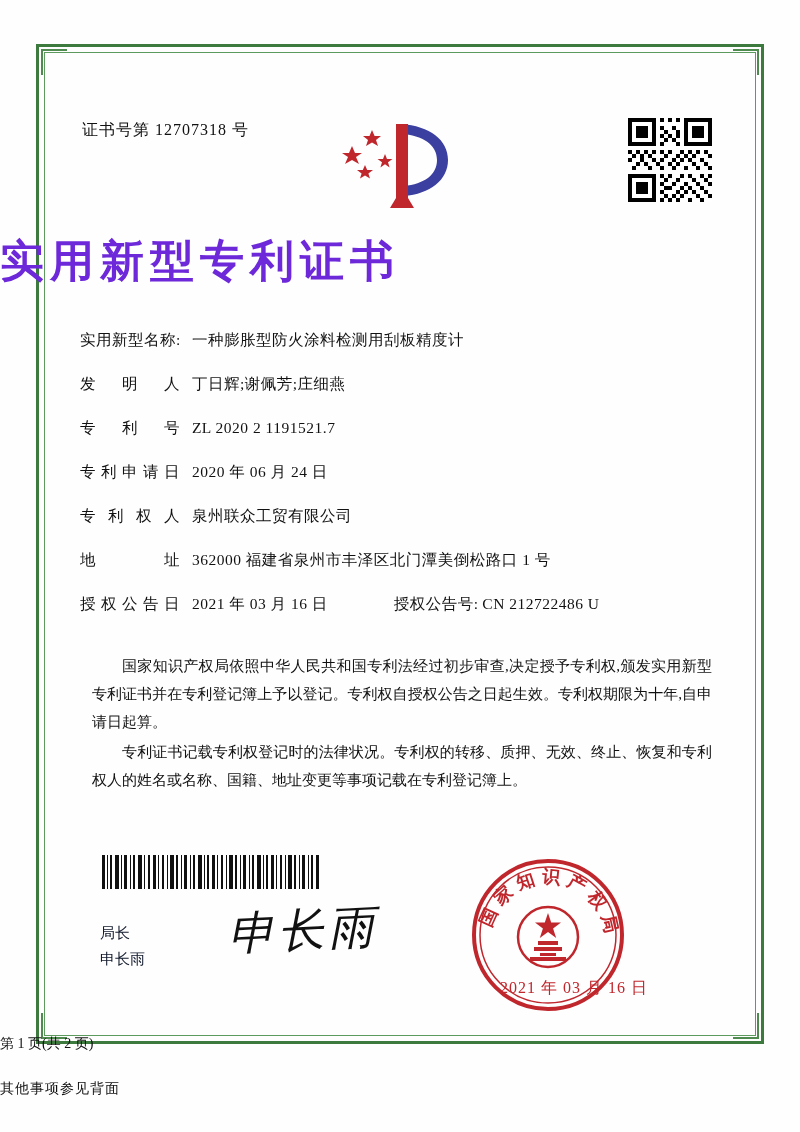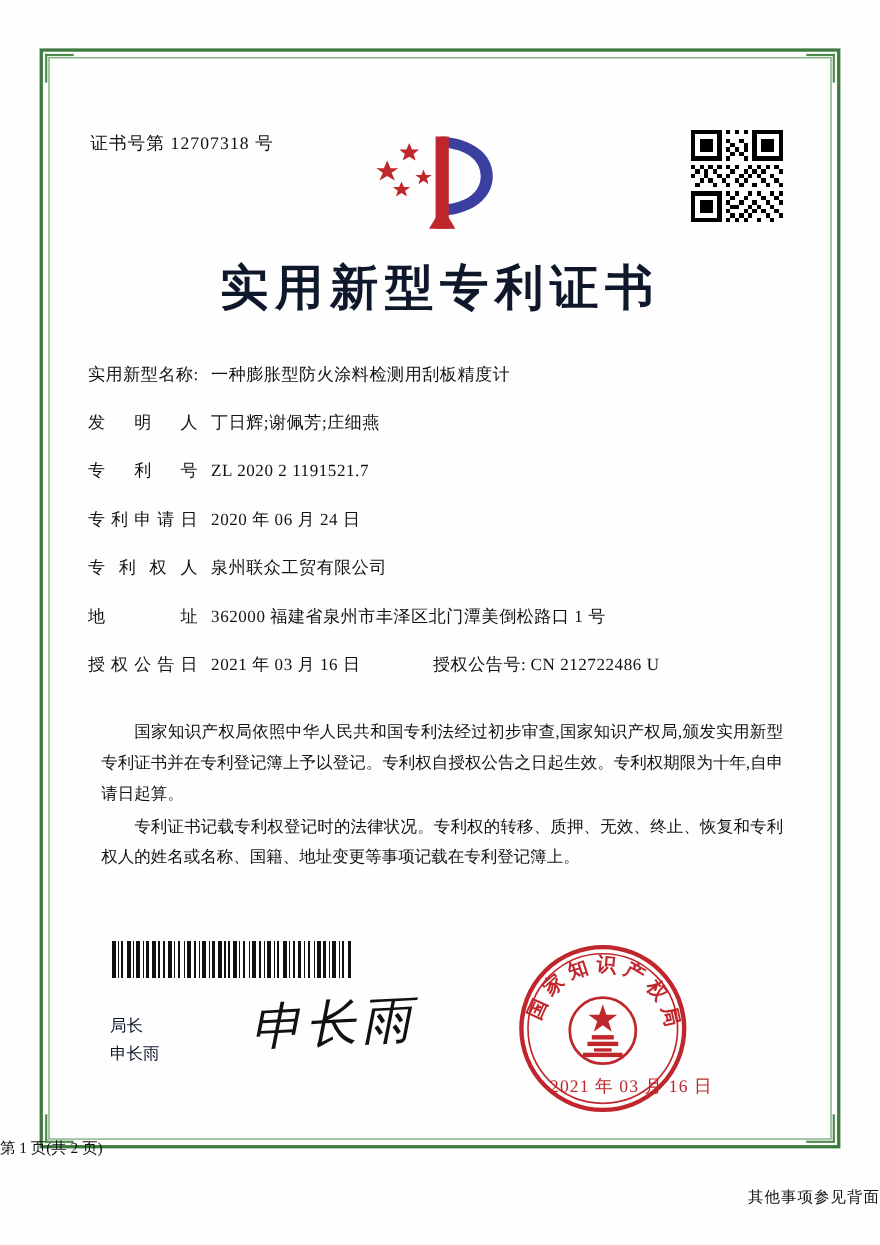--- a/index.html
+++ b/index.html
@@ -85,25 +85,24 @@
     background: #fff;
   }
   .qr svg { display:block; }
 
   
   .title {
     position: absolute;
     left: 0;
     top: 232px;
     width: 800px;
-    text-align: center;
     font-size: 44px;
     font-weight: bold;
     letter-spacing: 6px;
-    color: #0f172a;
+    color: #6d28d9;
     font-family: "DejaVu Serif", "Liberation Serif", serif;
   }
 
   
   .fields {
     position: absolute;
     left: 80px;
     top: 330px;
     width: 620px;
   }
@@ -213,21 +212,21 @@
     width: 800px;
     text-align: left;
     font-size: 14px;
     color: #111;
   }
   .footnote {
     position: absolute;
     left: 0;
     top: 1080px;
     width: 800px;
-    text-align: right;
+    text-align: left;
     font-size: 14px;
     color: #111;
     letter-spacing: 1px;
   }
 </style>
 </head>
 <body>
 
 <div class="page">
 
@@ -410,21 +409,21 @@
     <div class="row">
       <span class="label spread">授权公告日</span>
       <span class="value">2021 年 03 月 16 日</span>
       <span class="sub-label">授权公告号:</span>
       <span class="sub-value">CN 212722486 U</span>
     </div>
 
   </div>
 
   <div class="body-text">
-    <p>国家知识产权局依照中华人民共和国专利法经过初步审查,国家知识产权局,颁发实用新型专利证书并在专利登记簿上予以登记。专利权自授权公告之日起生效。专利权期限为十年,自申请日起算。</p>
+    <p>国家知识产权局依照中华人民共和国专利法经过初步审查,决定授予专利权,颁发实用新型专利证书并在专利登记簿上予以登记。专利权自授权公告之日起生效。专利权期限为十年,自申请日起算。</p>
     <p>专利证书记载专利权登记时的法律状况。专利权的转移、质押、无效、终止、恢复和专利权人的姓名或名称、国籍、地址变更等事项记载在专利登记簿上。</p>
   </div>
 
   <div class="barcode">
     <svg width="220" height="34" viewBox="0 0 220 34" xmlns="http://www.w3.org/2000/svg" shape-rendering="crispEdges">
       <rect width="220" height="34" fill="#fff"></rect>
       <g fill="#111">
         <rect x="2" y="0" width="3" height="34"></rect>
           <rect x="7" y="0" width="1" height="34"></rect>
         <rect x="10" y="0" width="2" height="34"></rect>

